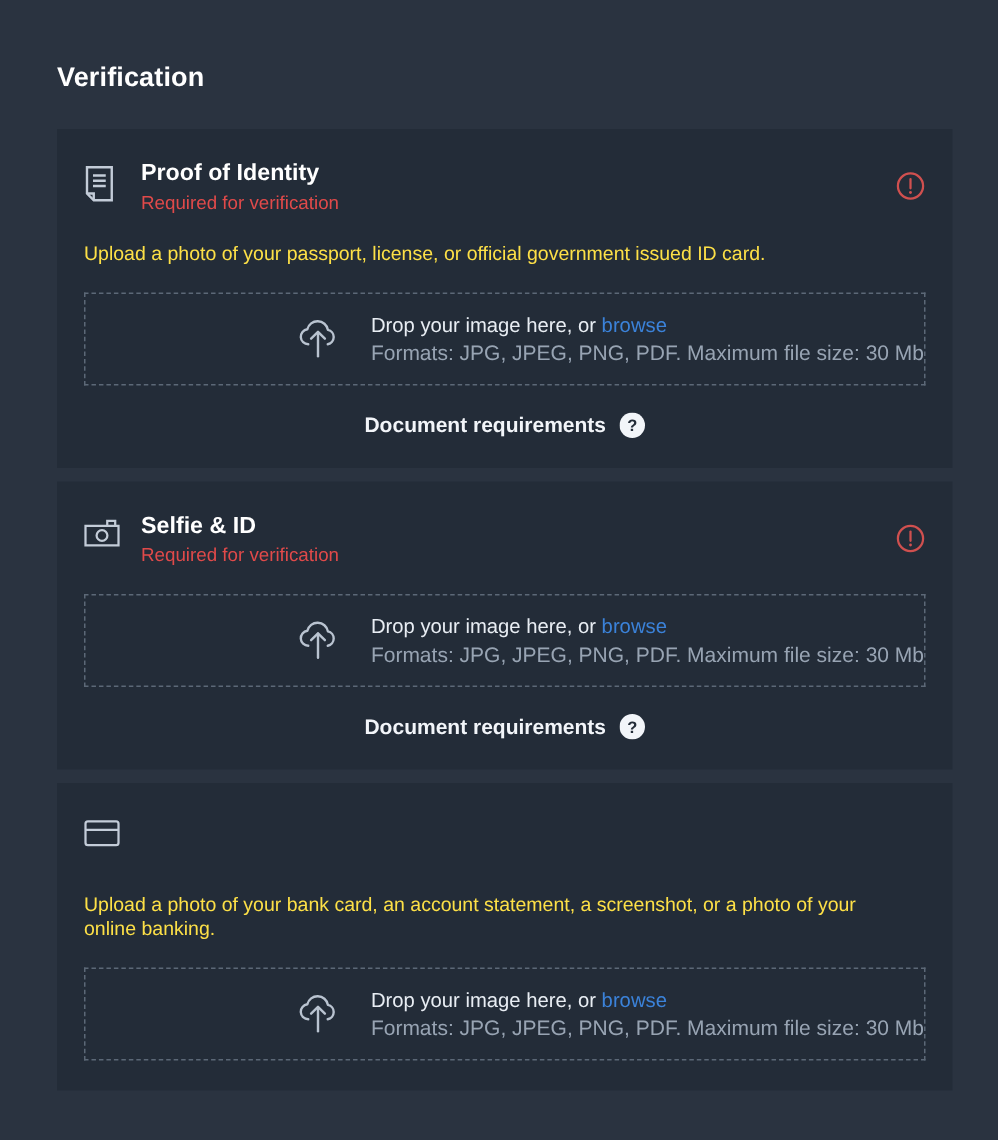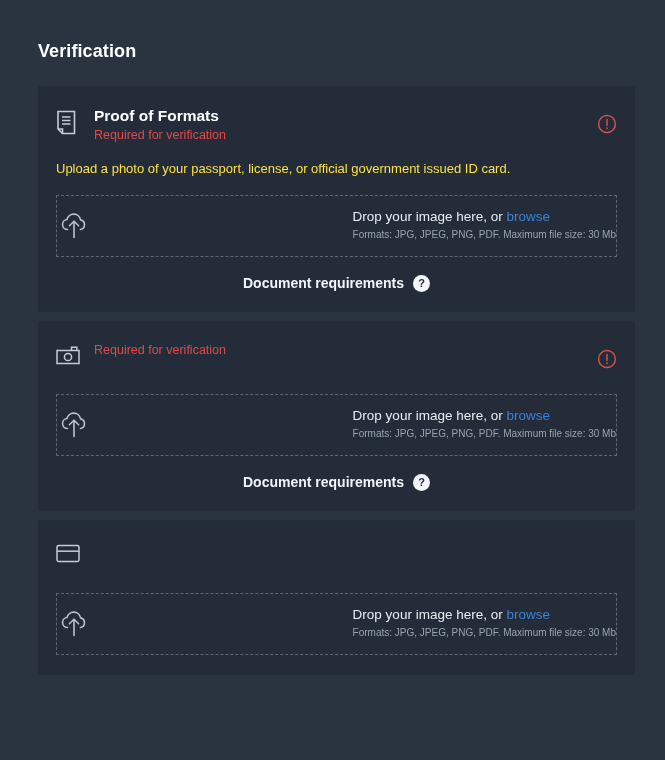--- a/index.html
+++ b/index.html
@@ -82,36 +82,36 @@
     margin-top: 17px;
     margin-bottom: 0;
     max-width: 552px;
   }
   .dropzone {
     margin-top: 17px;
     border: 1px dashed #5c6877;
     height: 62px;
     display: flex;
     align-items: center;
-    justify-content: space-between;
+    justify-content: flex-end;
     gap: 18px;
   }
   .dz-icon { color: #b9c3d0; display: flex; align-items: center; }
   .dz-text { }
   .dz-main {
     font-size: 13.5px;
     color: #e8edf3;
     line-height: 18px;
   }
   .dz-browse {
     color: #3b82d9;
     cursor: pointer;
   }
   .dz-sub {
-    font-size: 10px;
+    font-size: 14px;
     color: #98a4b3;
     line-height: 16px;
     margin-top: 1px;
   }
   .req-row {
     margin-top: 18px;
     display: flex;
     align-items: center;
     justify-content: center;
     gap: 9px;
@@ -136,21 +136,21 @@
     <div class="card">
       <div class="card-head">
         <div class="head-icon">
           <svg width="21" height="25" viewBox="0 0 21 25" fill="none" stroke="#c3ccd8" stroke-width="1.6">
             <path d="M2 1.5h16.5v22H6.5L2 19z"></path>
             <path d="M2 19h4.5v4.5"></path>
             <path d="M6 7h8.5M6 10.5h8.5M6 14h8.5" stroke-width="1.6"></path>
           </svg>
         </div>
         <div class="head-text">
-          <div class="head-title">Proof of Formats</div>
+          <div class="head-title">Proof of Identity</div>
           <div class="head-sub">Required for verification</div>
         </div>
         <div class="alert-icon">
           <svg width="20" height="20" viewBox="0 0 20 20" fill="none" stroke="#d0504f" stroke-width="1.5">
             <circle cx="10" cy="10" r="8.4"></circle>
             <path d="M10 5.4v6.1" stroke-linecap="round"></path>
             <circle cx="10" cy="14.3" r="0.95" fill="#d0504f" stroke="none"></circle>
           </svg>
         </div>
       </div>
@@ -185,20 +185,21 @@
     <div class="card">
       <div class="card-head">
         <div class="head-icon">
           <svg width="24" height="21" viewBox="0 0 24 21" fill="none" stroke="#c3ccd8" stroke-width="1.5">
             <path d="M1 5.5h22v13H1z"></path>
             <path d="M15.5 5.5V2.3h5.3v3.2"></path>
             <circle cx="12" cy="12" r="3.6"></circle>
           </svg>
         </div>
         <div class="head-text">
+          <div class="head-title">Selfie &amp; ID</div>
           <div class="head-sub">Required for verification</div>
         </div>
         <div class="alert-icon">
           <svg width="20" height="20" viewBox="0 0 20 20" fill="none" stroke="#d0504f" stroke-width="1.5">
             <circle cx="10" cy="10" r="8.4"></circle>
             <path d="M10 5.4v6.1" stroke-linecap="round"></path>
             <circle cx="10" cy="14.3" r="0.95" fill="#d0504f" stroke="none"></circle>
           </svg>
         </div>
       </div>
@@ -232,20 +233,21 @@
     <div class="card">
       <div class="card-head">
         <div class="head-icon">
           <svg width="24" height="19" viewBox="0 0 24 19" fill="none" stroke="#c3ccd8" stroke-width="1.5">
             <rect x="1" y="1.6" width="22" height="15.8" rx="1.6"></rect>
             <path d="M1 7.2h22"></path>
           </svg>
         </div>
       </div>
 
+      <div class="desc">Upload a photo of your bank card, an account statement, a screenshot, or a photo of your online banking.</div>
 
       <div class="dropzone">
         <div class="dz-icon">
           <svg width="34" height="32" viewBox="0 0 34 32" fill="none" stroke="#b9c3d0" stroke-width="1.6" stroke-linecap="round" stroke-linejoin="round">
             <path d="M10.5 19.5a5 5 0 0 1-.6-9.96A7 7 0 0 1 23.6 9.9a4.9 4.9 0 0 1-.1 9.6"></path>
             <path d="M17 27.5V11.5"></path>
             <path d="M12.4 15.8 17 11.2l4.6 4.6"></path>
           </svg>
         </div>
         <div class="dz-text">

